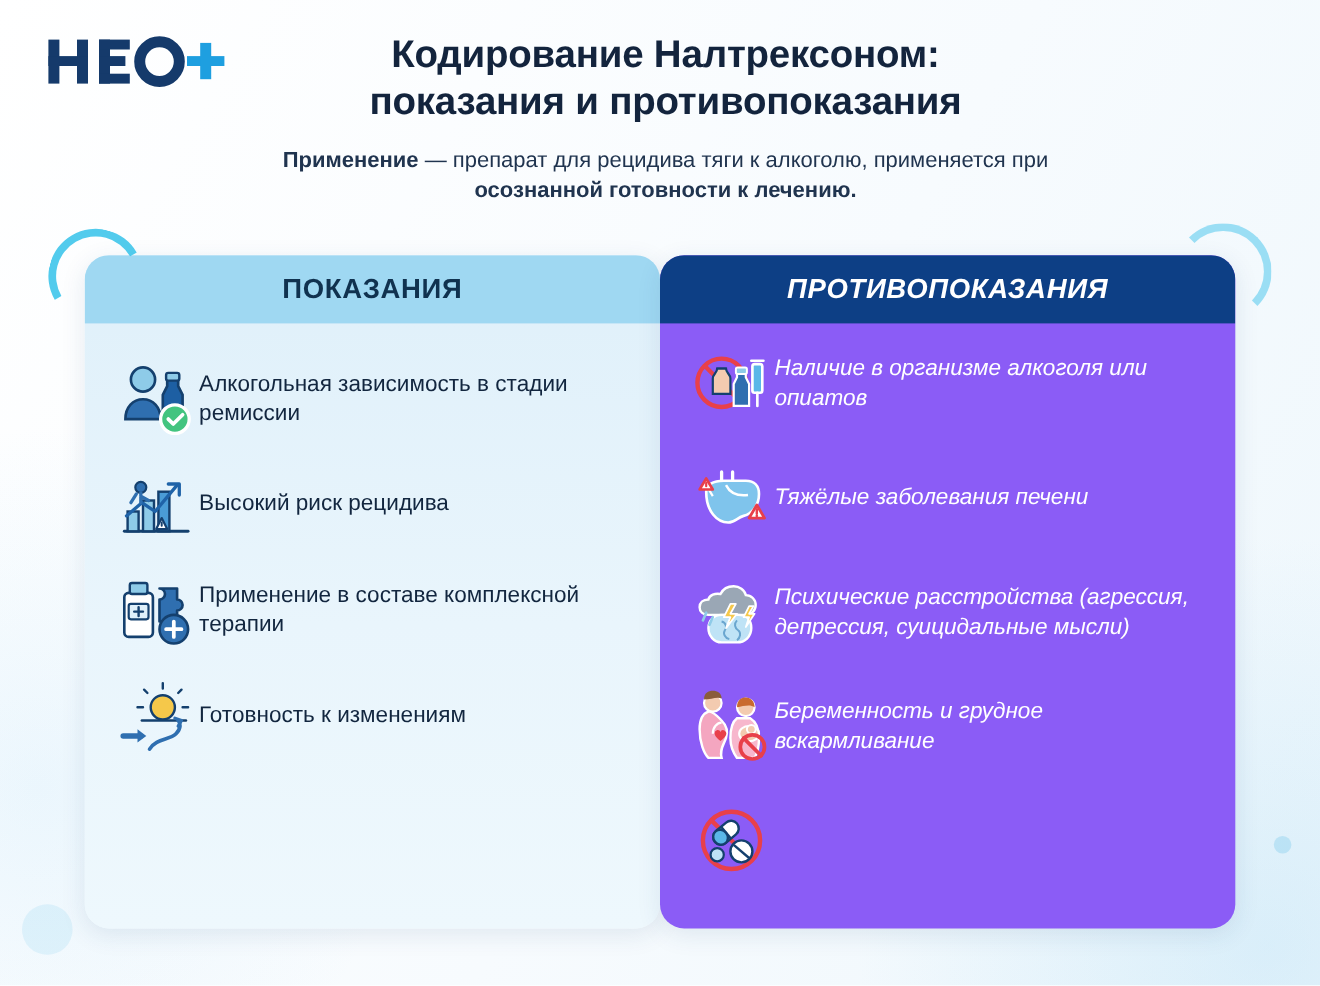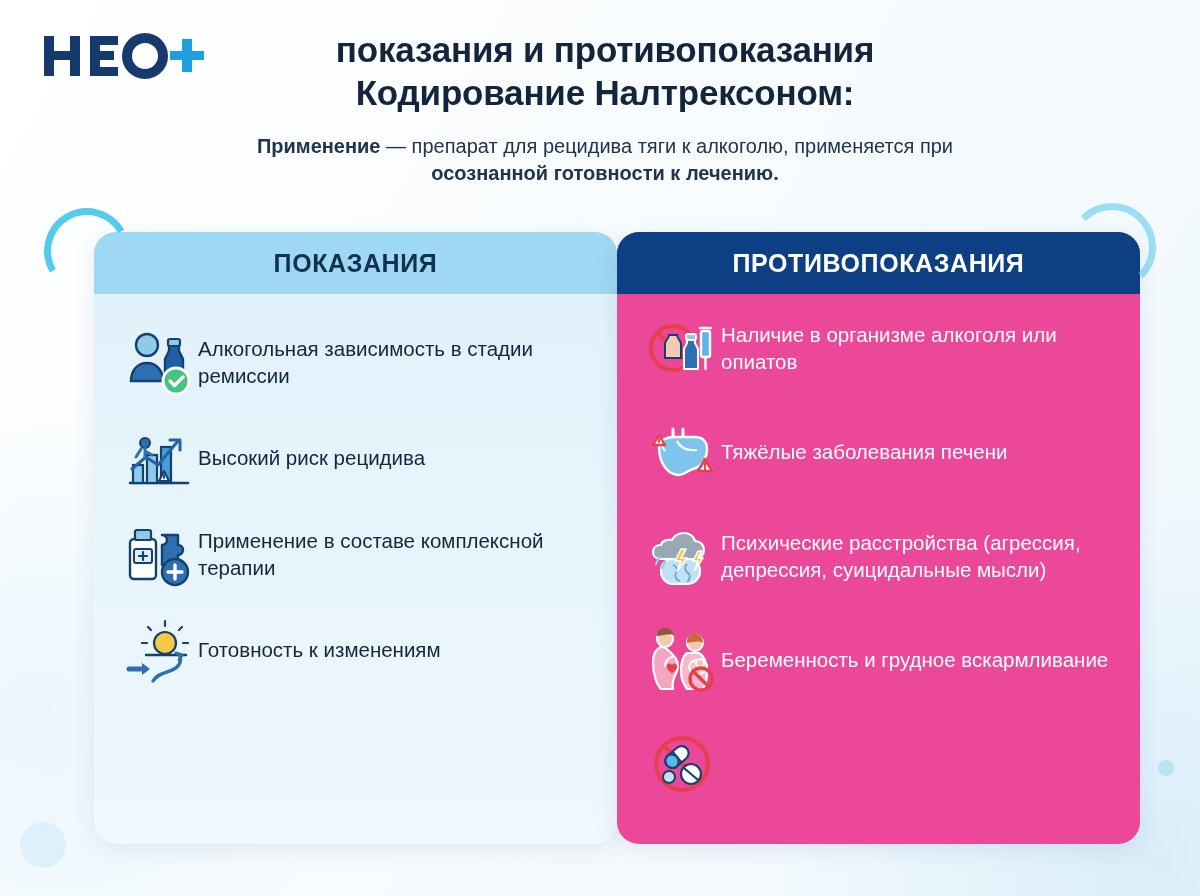--- a/index.html
+++ b/index.html
@@ -114,33 +114,34 @@
     z-index: 1;
   }
 
   
   .cards {
     position: absolute;
     left: 60px;
     top: 232px;
     width: 1080px;
     display: flex;
-    justify-content: flex-end;
+    justify-content: center;
   }
   .card {
     width: 523px;
     border-radius: 22px;
     overflow: hidden;
     box-shadow: 0 6px 22px rgba(30,70,120,0.10);
   }
   .card-left {
     background: linear-gradient(180deg, #dff0fa 0%, #e9f5fc 55%, #eef8fd 100%);
   }
   .card-right {
-    background: #ec4899;
+    background: #8b5cf6;
+    font-style: italic;
   }
   .card-head {
     height: 62px;
     display: flex;
     align-items: center;
     justify-content: center;
     font-size: 25px;
     font-weight: bold;
     letter-spacing: 0.6px;
   }
@@ -203,22 +204,22 @@
 
       <g fill="#1e9fe0">
         <rect x="128" y="21" width="34" height="9"></rect>
         <rect x="140" y="9" width="10" height="33"></rect>
       </g>
     </svg>
   </div>
 
   <div class="header">
     <div class="title">
+      <div>Кодирование Налтрексоном:</div>
       <div>показания и противопоказания</div>
-      <div>Кодирование Налтрексоном:</div>
     </div>
     <div class="subtitle">
       <b>Применение</b><span> — препарат для рецидива тяги к алкоголю, применяется при </span><b>осознанной готовности к лечению.</b>
     </div>
   </div>
 
   <div class="arc-left"></div>
   <div class="arc-right"></div>
   <div class="dot-bl"></div>
   <div class="dot-br"></div>

